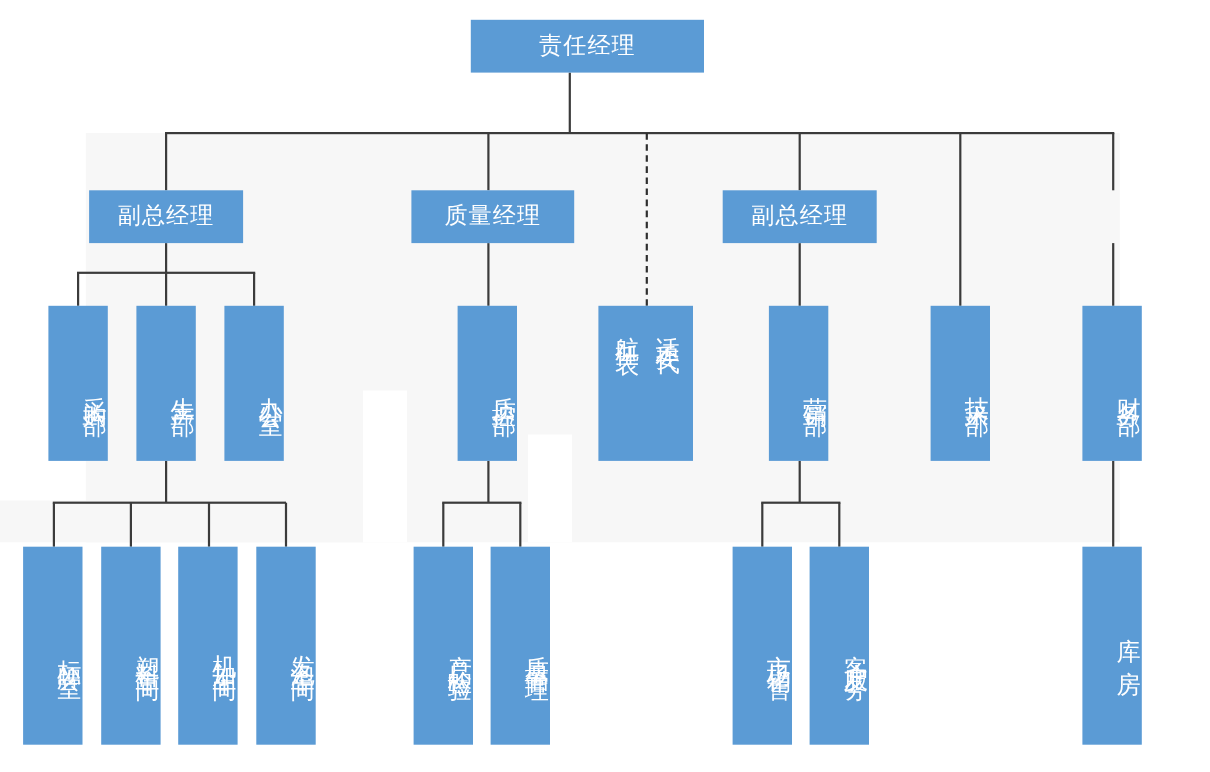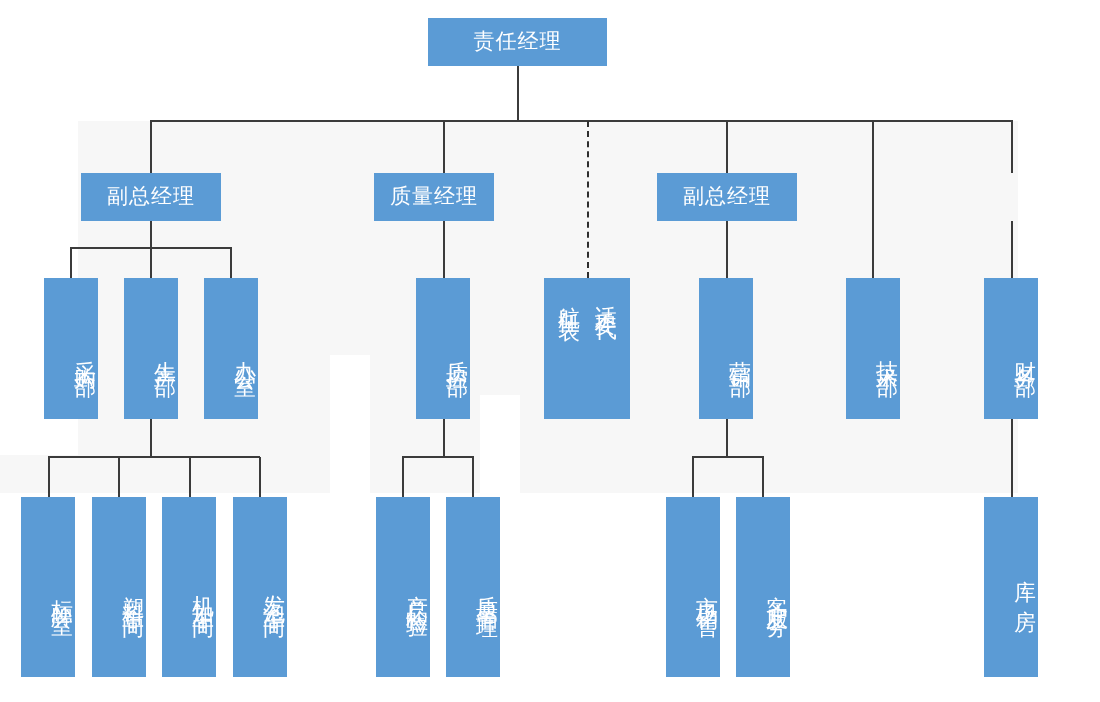--- a/index.html
+++ b/index.html
@@ -113,28 +113,28 @@
   <div class="connector" style="left:726px; top:419px; width:2px; height:38px;"></div>
   <div class="connector" style="left:692px; top:456px; width:72px; height:2px;"></div>
   <div class="connector" style="left:692px; top:457px; width:2px; height:40px;"></div>
   <div class="connector" style="left:762px; top:457px; width:2px; height:40px;"></div>
 
   <div class="connector" style="left:872px; top:121px; width:2px; height:157px;"></div>
 
   <div class="connector" style="left:1011px; top:221px; width:2px; height:57px;"></div>
   <div class="connector" style="left:1011px; top:419px; width:2px; height:78px;"></div>
 
-  <div class="node horiz" style="left:428px; top:18px; width:179px; height:48px;">
+  <div class="node horiz" style="left:428px; top:18px; width:212px; height:48px;">
     <span>责任经理</span>
   </div>
 
   <div class="node horiz" style="left:81px; top:173px; width:140px; height:48px;">
     <span>副总经理</span>
   </div>
-  <div class="node horiz" style="left:374px; top:173px; width:120px; height:48px;">
+  <div class="node horiz" style="left:374px; top:173px; width:148px; height:48px;">
     <span>质量经理</span>
   </div>
   <div class="node horiz" style="left:657px; top:173px; width:140px; height:48px;">
     <span>副总经理</span>
   </div>
 
   <div class="node vert" style="left:44px; top:278px; width:54px; height:141px;">
     <span>采购部</span>
   </div>
   <div class="node vert" style="left:124px; top:278px; width:54px; height:141px;">

